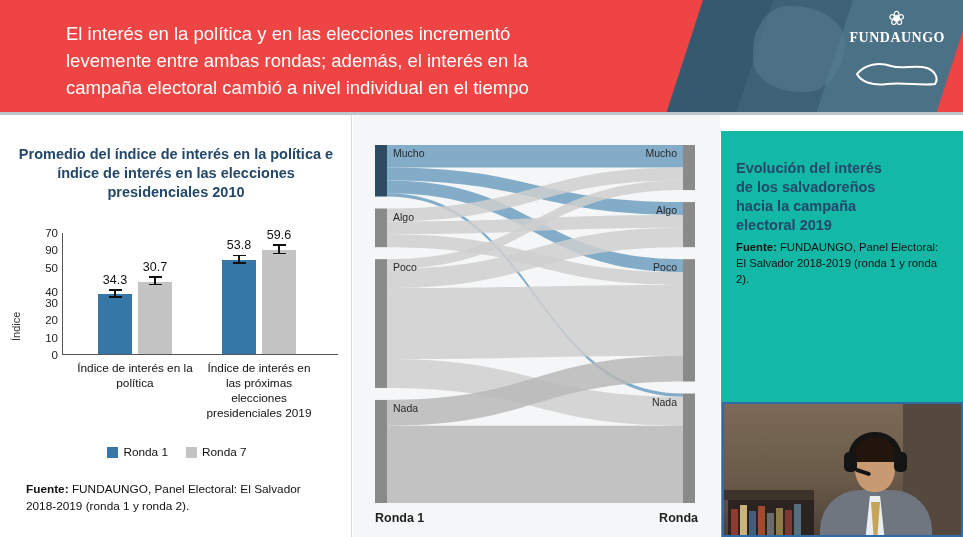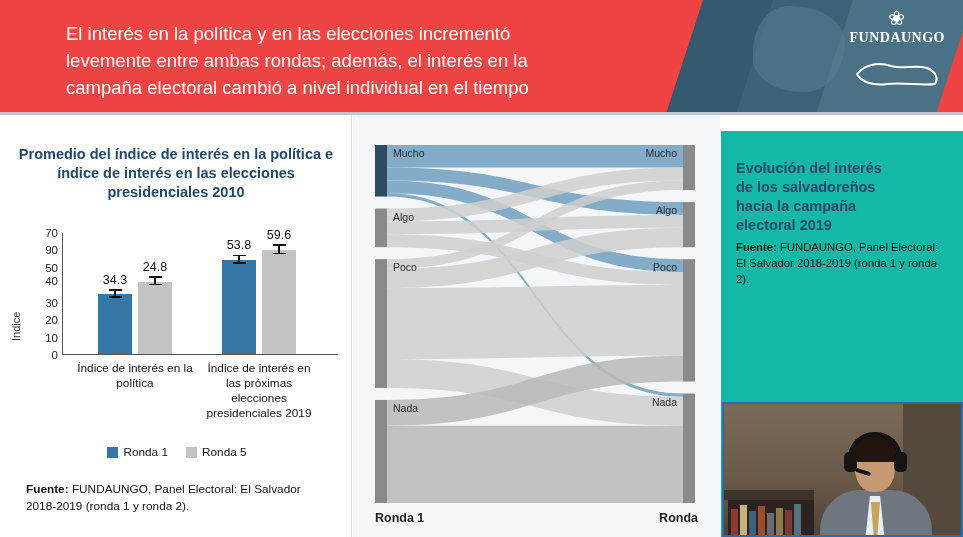--- a/index.html
+++ b/index.html
@@ -276,37 +276,37 @@
 
   <div id="left-panel">
     <div id="left-title">Promedio del índice de interés en la política e índice de interés en las elecciones presidenciales 2010</div>
 
     <div id="barchart">
       <div id="y-axis-label">Índice</div>
       <div id="y-ticks">
           <div class="y-tick" style="top: -5px;">70</div>
           <div class="y-tick" style="top: 12.4286px;">90</div>
           <div class="y-tick" style="top: 29.8571px;">50</div>
-          <div class="y-tick" style="top: 43px;">40</div>
+          <div class="y-tick" style="top: 54px;">40</div>
           <div class="y-tick" style="top: 64.7143px;">30</div>
           <div class="y-tick" style="top: 82.1429px;">20</div>
           <div class="y-tick" style="top: 99.5714px;">10</div>
           <div class="y-tick" style="top: 117px;">0</div>
         </div>
       <div id="plot">
           <div class="bar r1" style="left: 35px; height: 59.78px;"></div>
           <div class="errbar" style="left: 51.2px; bottom: 56.2943px; height: 6.97143px;"></div>
           <div class="errcap" style="left: 45.5px; bottom: 63.2657px;"></div>
           <div class="errcap" style="left: 45.5px; bottom: 56.2943px;"></div>
           <div class="bar-value" style="left: 24px; bottom: 67.2657px;">34.3</div>
           <div class="bar r2" style="left: 75px; height: 72.5029px;"></div>
           <div class="errbar" style="left: 91.2px; bottom: 68.6686px; height: 7.66857px;"></div>
           <div class="errcap" style="left: 85.5px; bottom: 76.3371px;"></div>
           <div class="errcap" style="left: 85.5px; bottom: 68.6686px;"></div>
-          <div class="bar-value" style="left: 64px; bottom: 80.3371px;">24.8</div>
+          <div class="bar-value" style="left: 64px; bottom: 80.3371px;">30.7</div>
           <div class="cat-label" style="left: 7px;">Índice de interés en la
 política</div>
           <div class="bar r1" style="left: 159px; height: 93.7657px;"></div>
           <div class="errbar" style="left: 175.2px; bottom: 89.9314px; height: 7.66857px;"></div>
           <div class="errcap" style="left: 169.5px; bottom: 97.6px;"></div>
           <div class="errcap" style="left: 169.5px; bottom: 89.9314px;"></div>
           <div class="bar-value" style="left: 148px; bottom: 101.6px;">53.8</div>
           <div class="bar r2" style="left: 199px; height: 103.874px;"></div>
           <div class="errbar" style="left: 215.2px; bottom: 99.6914px; height: 8.36571px;"></div>
           <div class="errcap" style="left: 209.5px; bottom: 108.057px;"></div>
@@ -317,21 +317,21 @@
 elecciones
 presidenciales 2019</div>
         </div>
       <div id="legend">
         <div class="item">
           <span class="swatch s1"></span>
           <span>Ronda 1</span>
         </div>
         <div class="item">
           <span class="swatch s2"></span>
-          <span>Ronda 5</span>
+          <span>Ronda 7</span>
         </div>
       </div>
     </div>
 
     <div id="left-source">
       <b>Fuente:</b><span> FUNDAUNGO, Panel Electoral:
 El Salvador 2018-2019 (ronda 1 y ronda 2).</span>
     </div>
   </div>
 

